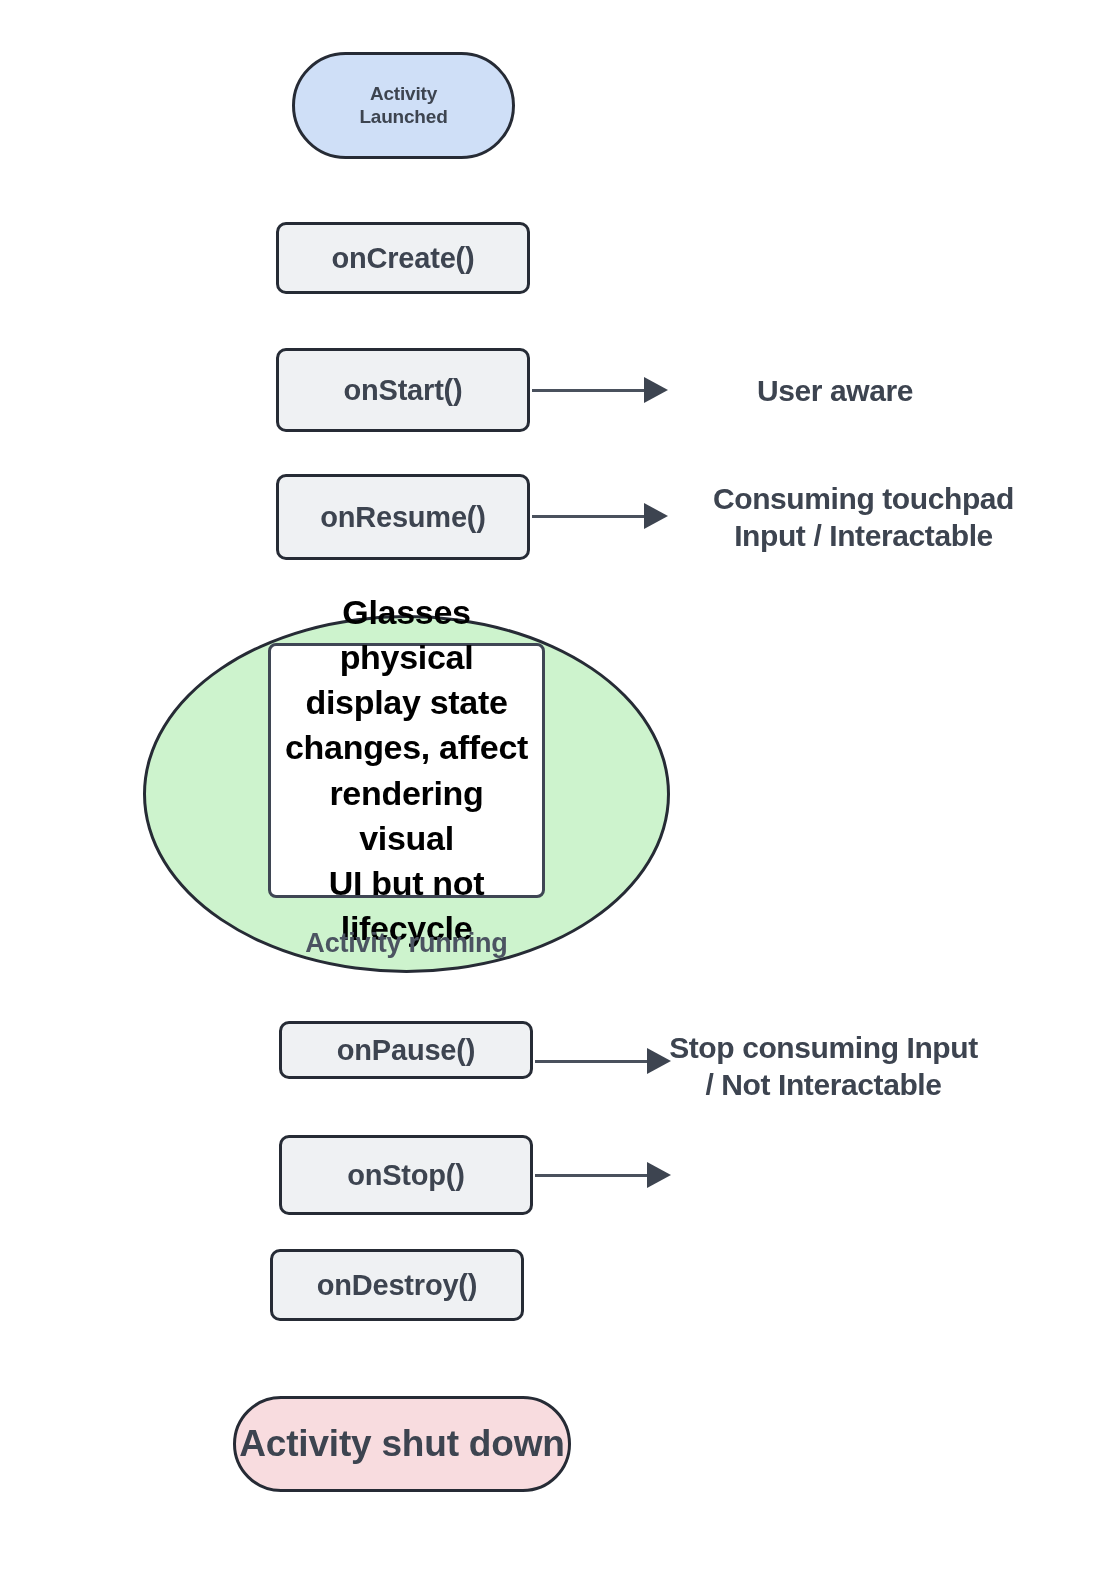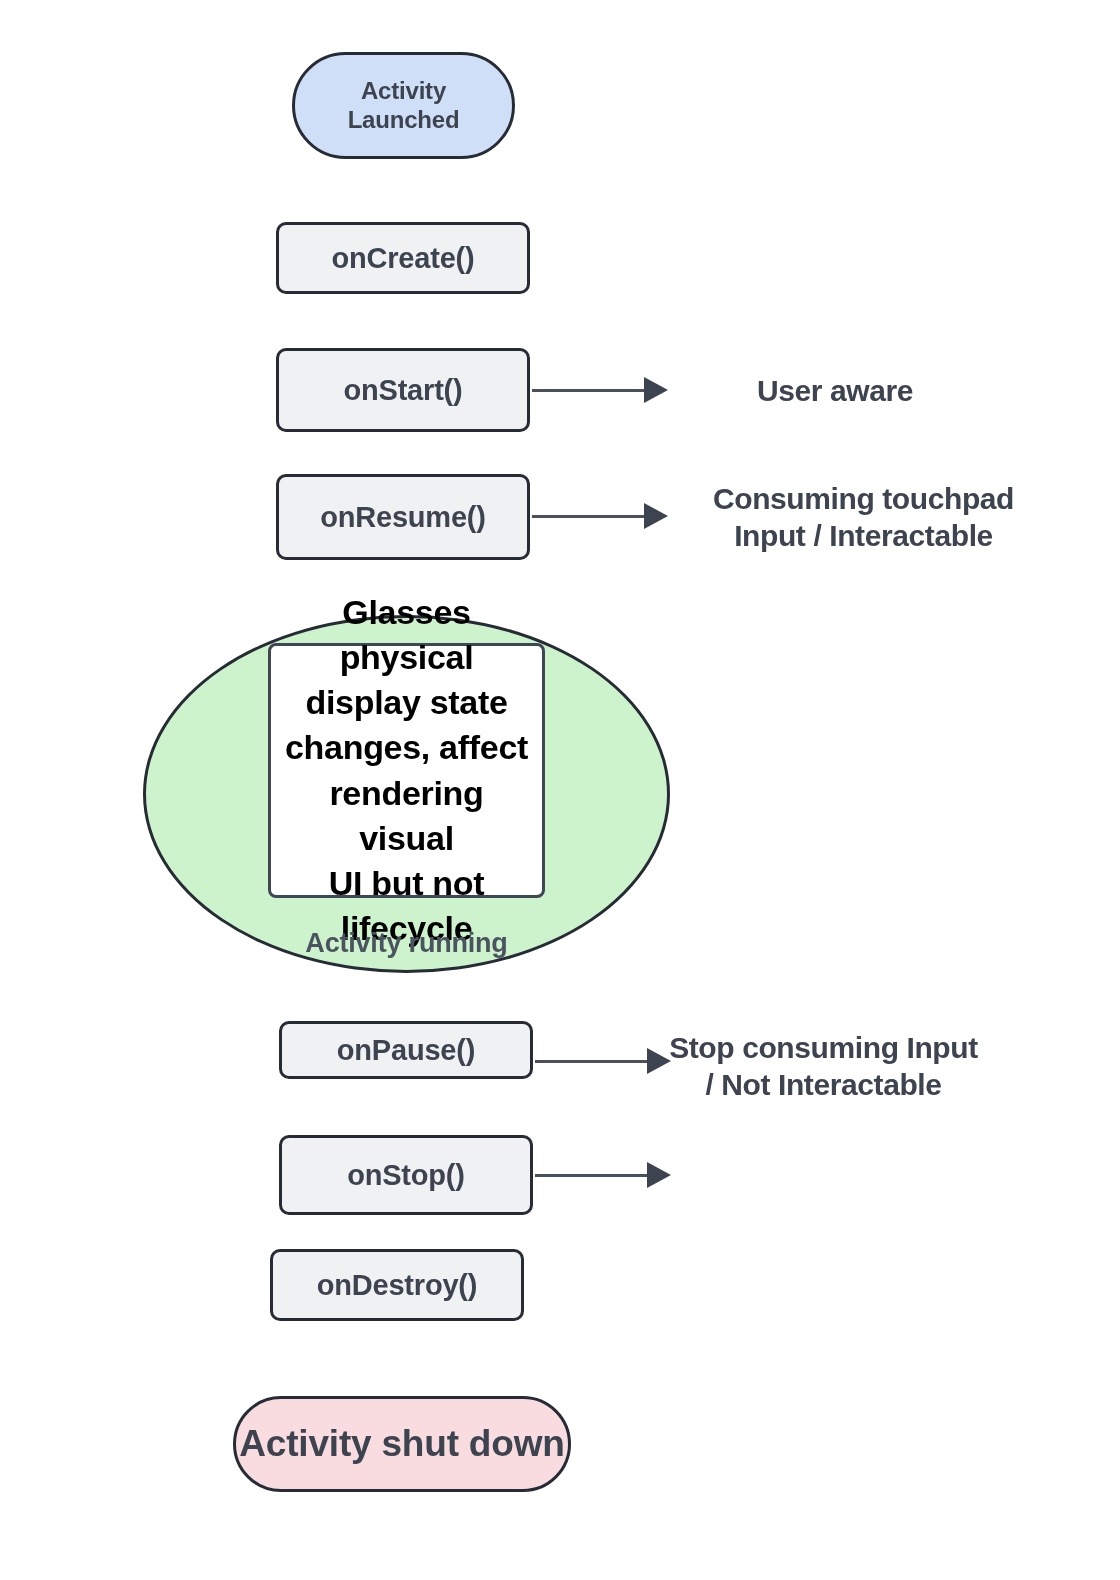--- a/index.html
+++ b/index.html
@@ -38,21 +38,21 @@
   }
 
   .lifecycle-box {
     background: #eff1f3;
     border-radius: 10px;
     font-size: 29px;
     letter-spacing: -0.2px;
   }
 
   .start-pill {
-    font-size: 24px;
+    font-size: 19px;
     letter-spacing: -0.2px;
   }
 
   .end-pill {
     font-size: 37px;
     letter-spacing: -0.2px;
   }
 
   
   .running-ellipse {

